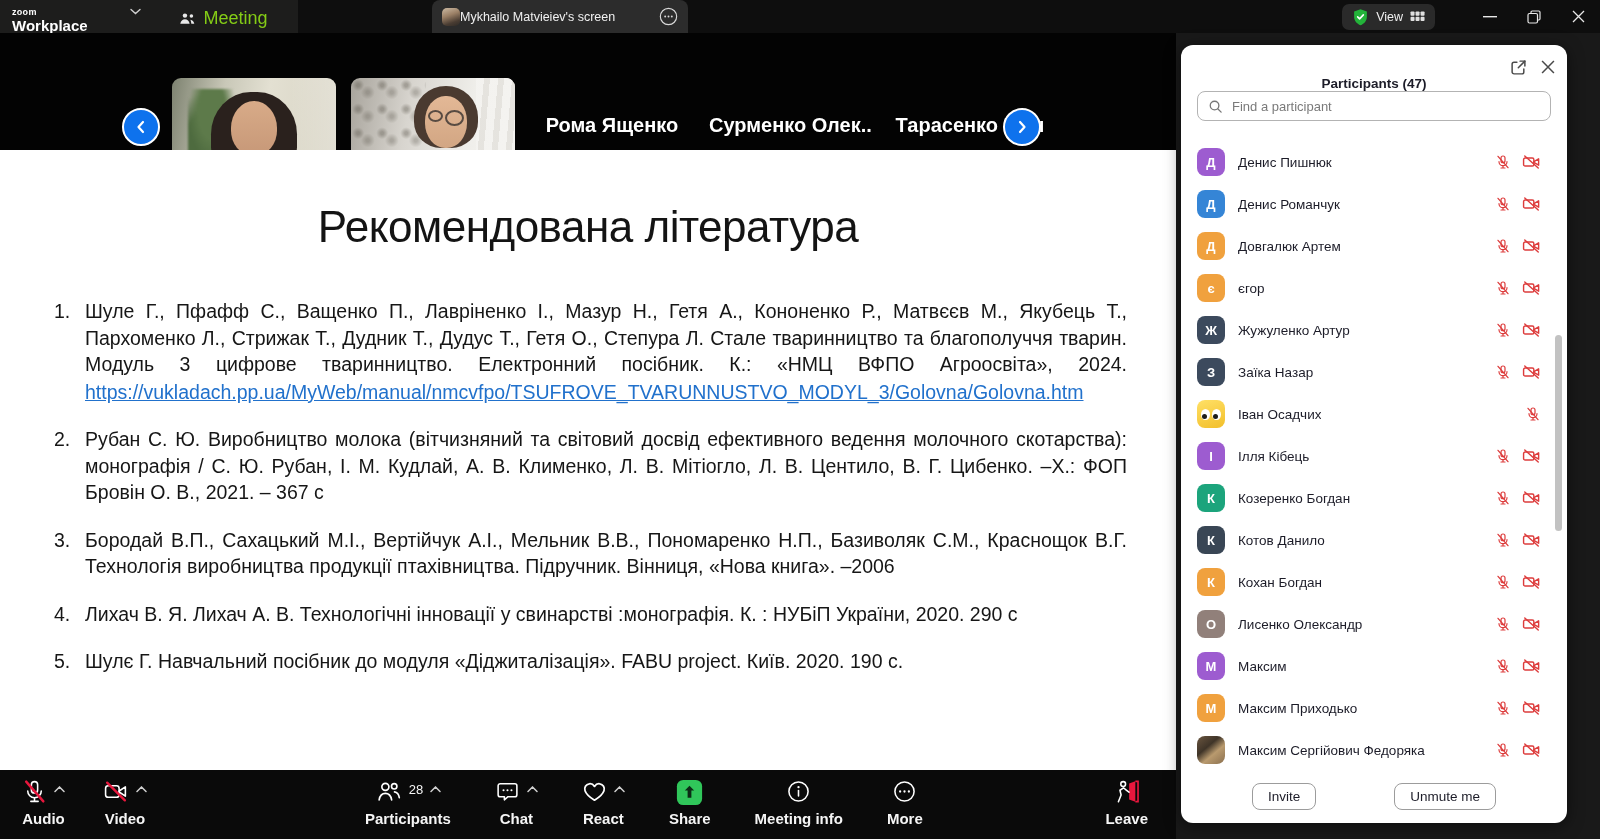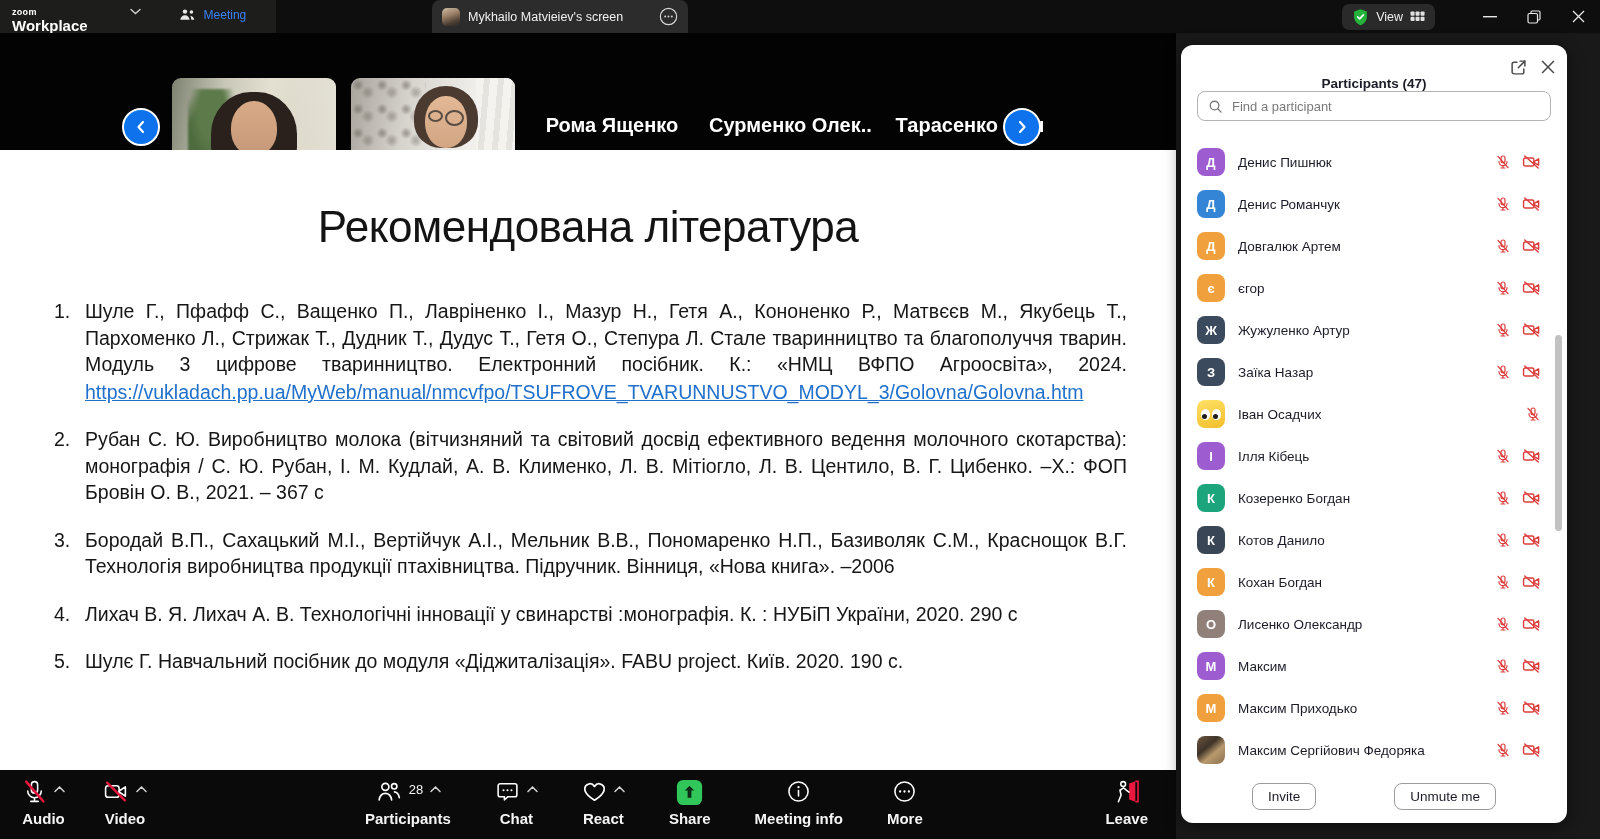--- a/index.html
+++ b/index.html
@@ -11,22 +11,22 @@
   }
   button { font-family:inherit; background:none; border:0; padding:0; cursor:pointer; }
 
   
   .titlebar { position:absolute; left:0; top:0; width:1600px; height:33px; background:#0e0e0e; }
   .tb-left-block { position:absolute; left:0; top:0; height:33px; background:#1d1d1c; display:flex; align-items:flex-start; padding:8px 30px 0 12px; border-radius:0 0 0 0; }
   .logo { display:flex; flex-direction:column; line-height:1; color:#fff; }
   .logo-zoom { font-size:9px; font-weight:700; letter-spacing:.3px; }
   .logo-wp { font-size:15px; font-weight:600; margin-top:1px; }
   .logo-chevron { margin-left:42px; display:flex; align-items:center; }
-  .tab-meeting { display:flex; align-items:center; gap:8px; margin-left:38px; color:#3b82f6; font-size:12px; }
-  .tab-screen { position:absolute; left:432px; top:0; height:33px; width:256px; background:#2c2c2c; border-radius:8px 8px 0 0; display:flex; align-items:center; gap:8px; padding:0 10px; color:#f0f0f0; font-size:12.5px; }
+  .tab-meeting { display:flex; align-items:center; gap:8px; margin-left:38px; color:#84cc16; font-size:18px; }
+  .tab-screen { position:absolute; left:432px; top:0; height:33px; width:256px; background:#2c2c2c; border-radius:8px 8px 0 0; display:flex; align-items:center; padding:0 10px; color:#f0f0f0; font-size:12.5px; }
   .tab-avatar { width:18px; height:18px; border-radius:5px; flex:0 0 auto;
     background:linear-gradient(160deg,#cdbba4 0%,#9b8066 40%,#4a3d33 75%,#2e2a26 100%); }
   .tab-screen-label { white-space:nowrap; overflow:hidden; text-overflow:ellipsis; }
   .tab-more { margin-left:auto; display:flex; align-items:center; }
   .tb-right { position:absolute; right:0; top:0; height:33px; display:flex; align-items:center; gap:0; }
   .view-pill { display:flex; align-items:center; gap:7px; background:#2a2a2a; border-radius:7px; height:26px; padding:0 10px; color:#f0f0f0; font-size:12.5px; margin-right:33px; cursor:pointer; }
   .win-btn { width:44px; height:33px; display:flex; align-items:center; justify-content:center; }
 
   
   .right-bg { position:absolute; left:1176px; top:33px; width:424px; height:806px; background:#191919; }

